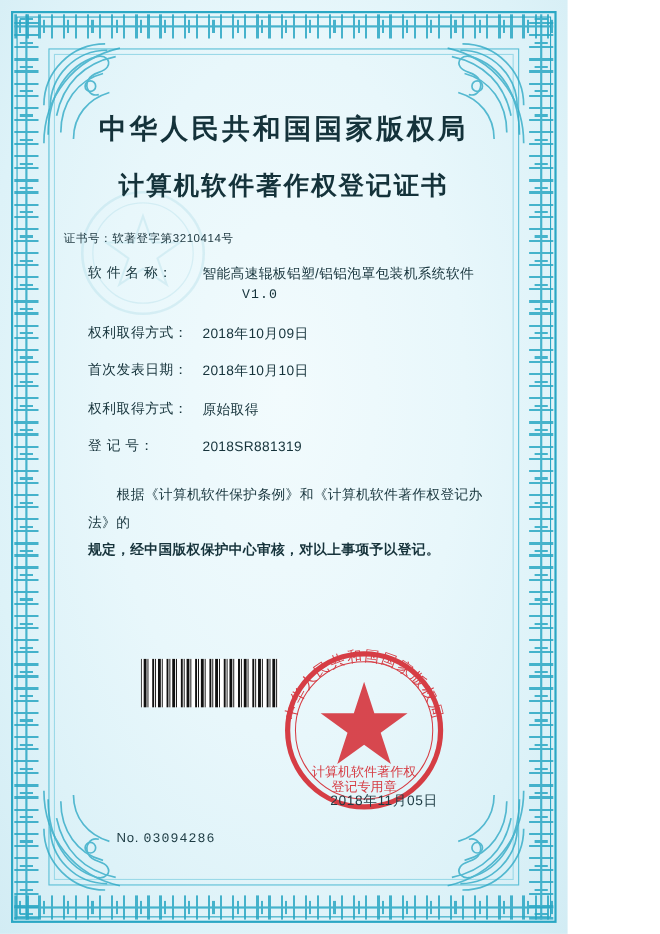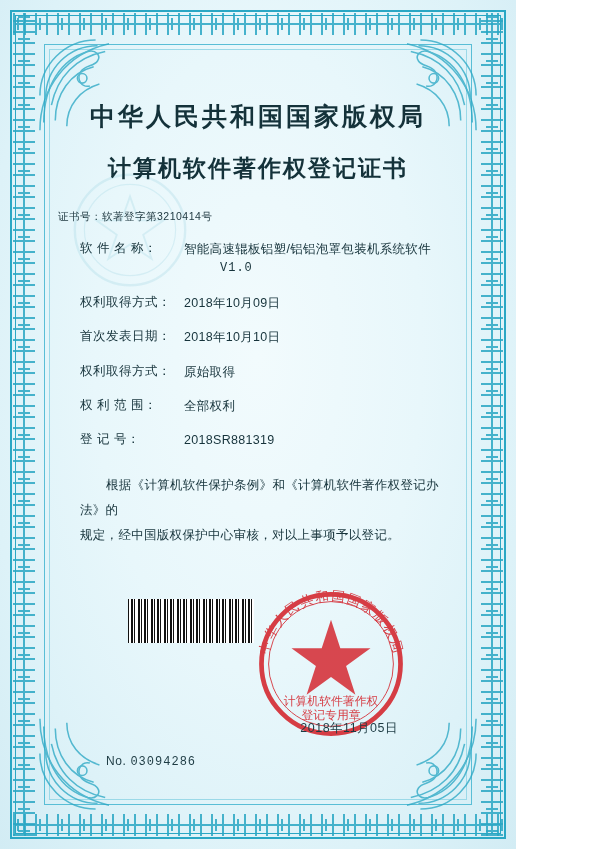--- a/index.html
+++ b/index.html
@@ -177,21 +177,21 @@
   .statement {
     margin-top: 22px;
     padding-left: 22px;
     padding-right: 18px;
     font-size: 12.5px;
     color: #16333b;
     line-height: 2.0;
     text-indent: 26px;
     letter-spacing: .3px;
   }
-  .statement .l2 { text-indent: 0; display: block; }
+  .statement .l2 { text-indent: 0; display: block; font-weight: bold; }
 
   
   .bottom {
     position: absolute;
     left: 0;
     right: 0;
     bottom: 10px;
     height: 190px;
   }
   .barcode {
@@ -338,24 +338,20 @@
       <div class="field-row tight">
         <div class="field-label">首次发表日期：</div>
         <div class="field-value">2018年10月10日</div>
       </div>
 
       <div class="field-row tight">
         <div class="field-label">权利取得方式：</div>
         <div class="field-value">原始取得</div>
       </div>
 
-      <div class="field-row tight">
-        <div class="field-label">权 利 范 围：</div>
-        <div class="field-value">全部权利</div>
-      </div>
 
       <div class="field-row tight">
         <div class="field-label">登 记 号：</div>
         <div class="field-value">2018SR881319</div>
       </div>
 
     </div>
 
     <div class="statement">
       <span>根据《计算机软件保护条例》和《计算机软件著作权登记办法》的</span>

